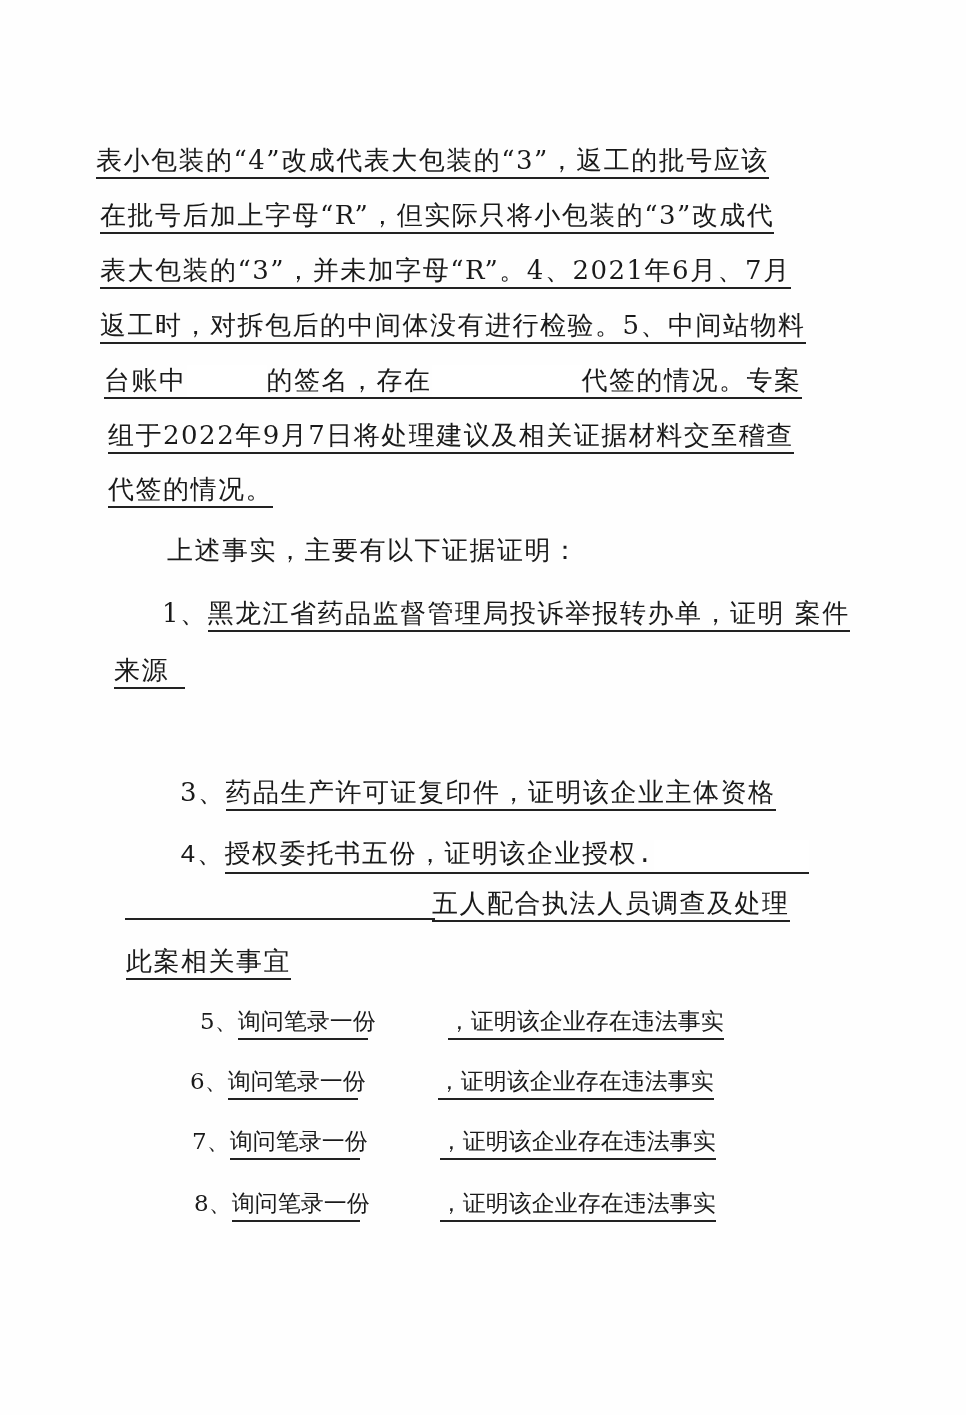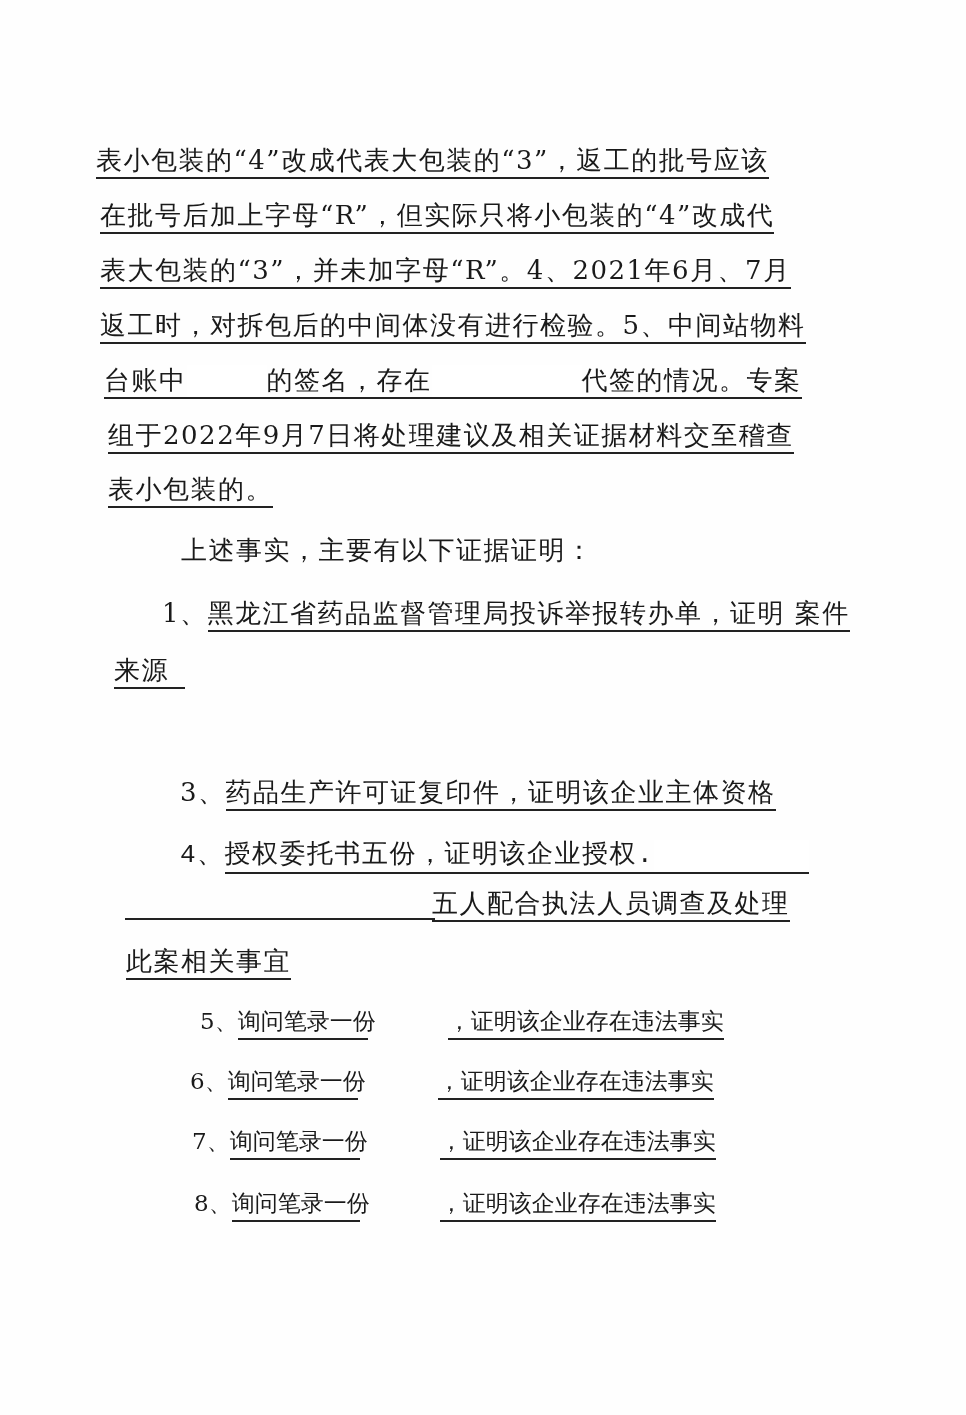--- a/index.html
+++ b/index.html
@@ -20,30 +20,30 @@
   .redact { display: inline-block; background: #fff; }
   .rule { position: absolute; height: 0; border-top: 2.5px solid #222; }
   .small { font-size: 23px; letter-spacing: 0px; }
 </style>
 </head>
 <body>
 
 <div class="page">
 
   <div class="line" style="left:96px; top:145px;"><span class="u">表小包装的“4”改成代表大包装的“3”，返工的批号应该</span></div>
-  <div class="line" style="left:100px; top:200px;"><span class="u">在批号后加上字母“R”，但实际只将小包装的“4”改成代</span></div>
+  <div class="line" style="left:100px; top:200px;"><span class="u">在批号后加上字母“R”，但实际只将小包装的“3”改成代</span></div>
   <div class="line" style="left:100px; top:255px;"><span class="u">表大包装的“3”，并未加字母“R”。4、2021年6月、7月</span></div>
   <div class="line" style="left:100px; top:310px;"><span class="u">返工时，对拆包后的中间体没有进行检验。5、中间站物料</span></div>
   <div class="line" style="left:104px; top:365px;">
     <span class="u">台账中</span><span class="u redact" style="width:80px;">&nbsp;</span><span class="u">的签名，存在</span><span class="u redact" style="width:150px;">&nbsp;</span><span class="u">代签的情况。专案</span>
   </div>
   <div class="line" style="left:108px; top:420px;"><span class="u">组于2022年9月7日将处理建议及相关证据材料交至稽查</span></div>
-  <div class="line" style="left:108px; top:474px;"><span class="u">表小包装的。</span></div>
+  <div class="line" style="left:108px; top:474px;"><span class="u">代签的情况。</span></div>
 
-  <div class="line" style="left:181px; top:535px;">上述事实，主要有以下证据证明：</div>
+  <div class="line" style="left:167px; top:535px;">上述事实，主要有以下证据证明：</div>
 
   <div class="line" style="left:162px; top:598px;">
     <span>1、</span><span class="u">黑龙江省药品监督管理局投诉举报转办单，证明 案件</span>
   </div>
   <div class="line" style="left:114px; top:655px;"><span class="u" style="padding-right:16px;">来源</span></div>
 
 
   <div class="line" style="left:180px; top:777px;">
     <span>3、</span><span class="u">药品生产许可证复印件，证明该企业主体资格</span>
   </div>

